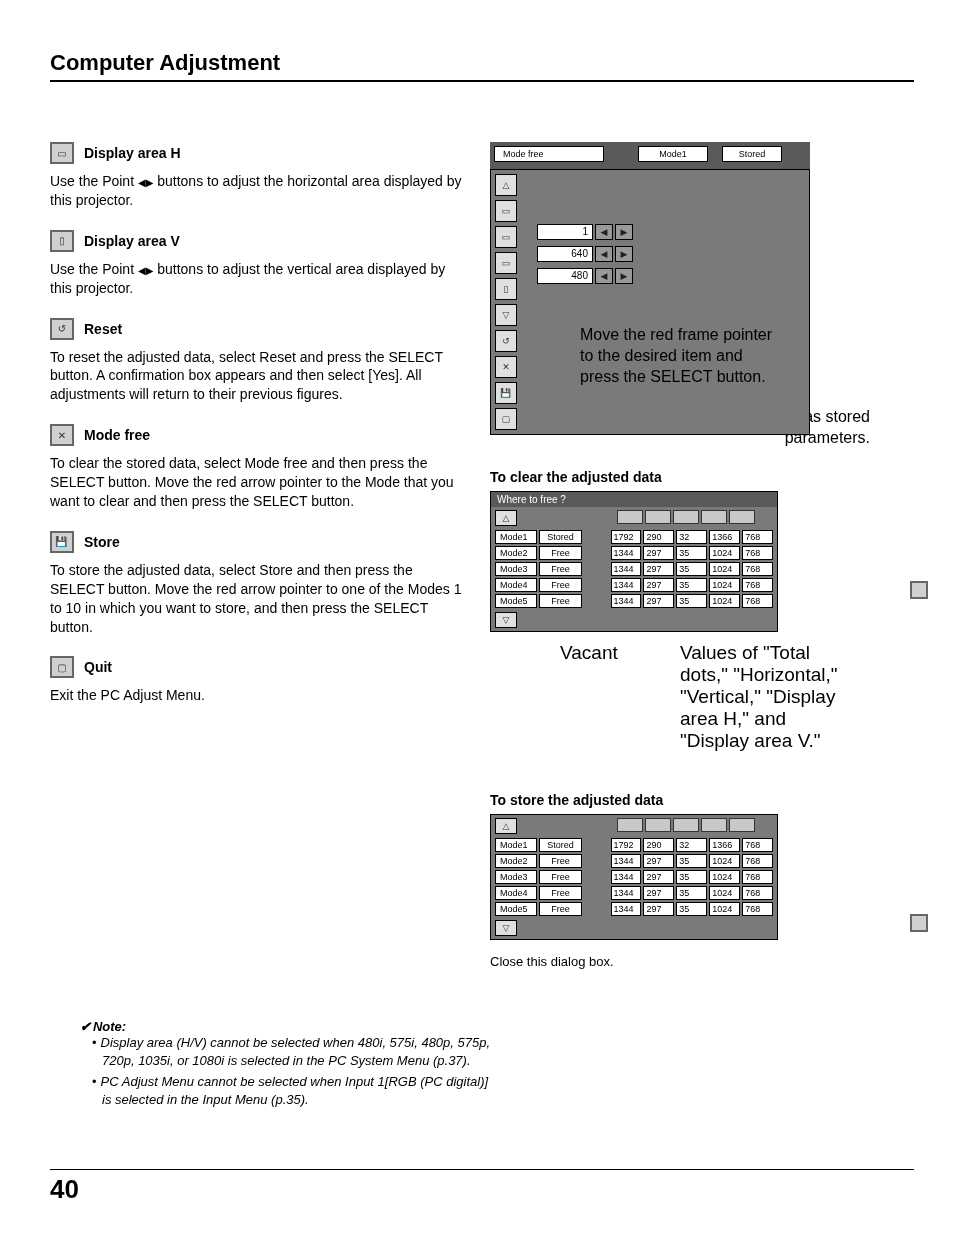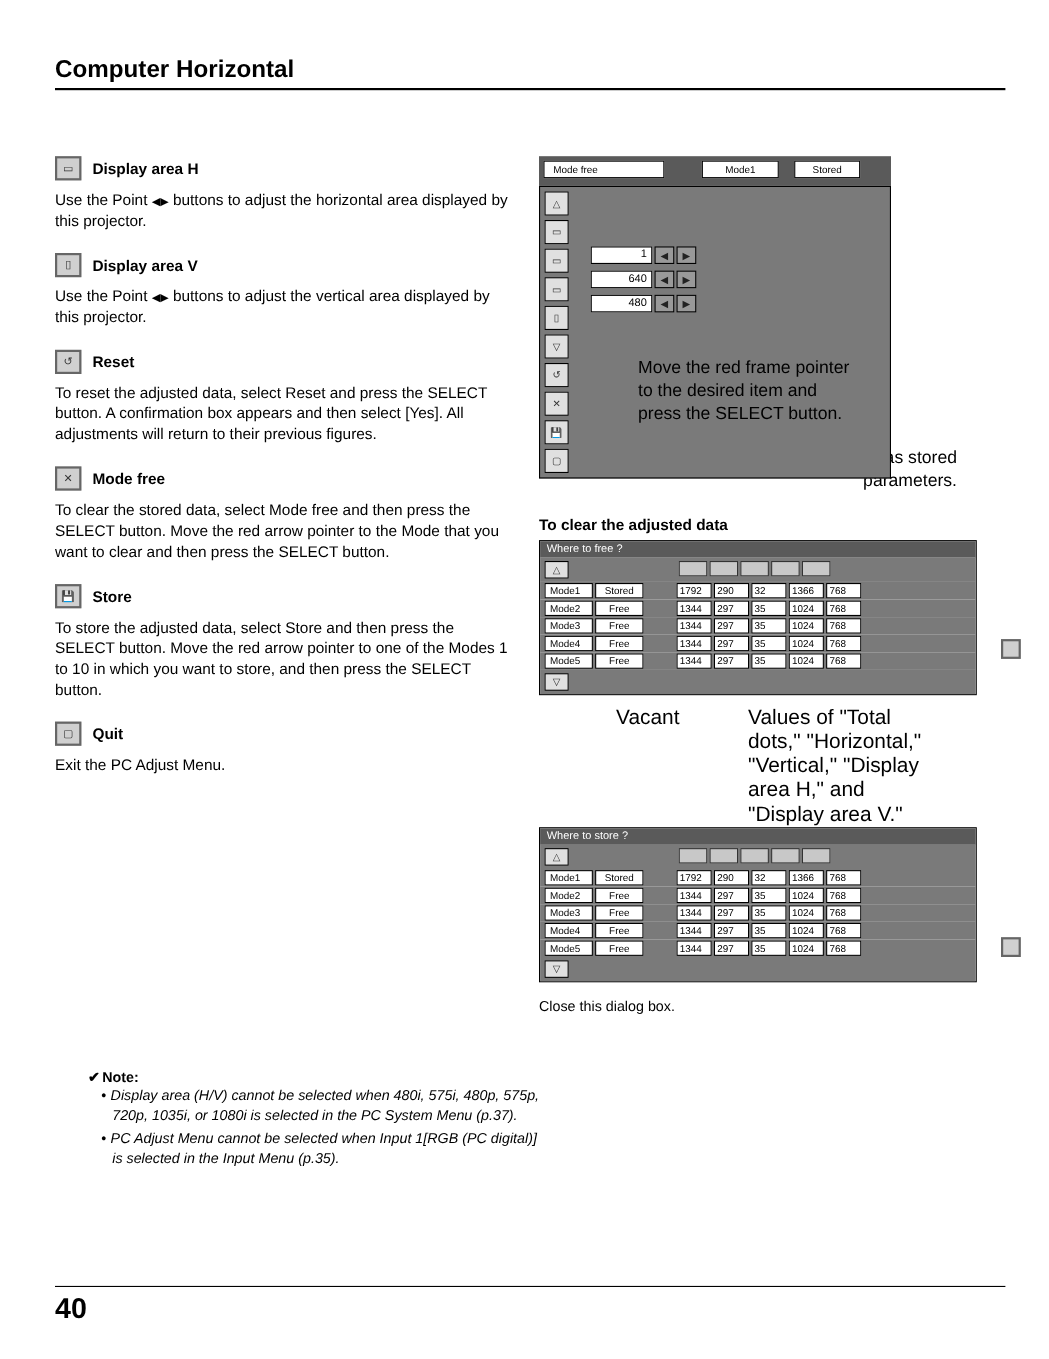--- a/index.html
+++ b/index.html
@@ -74,21 +74,21 @@
     display:flex; align-items:center; justify-content:center; color: #222;
   }
   .right-note {
     font-size: 16px; line-height: 1.3;
     width: 200px;
   }
   .right-note-1 { margin-left: 90px; margin-top: -110px; position: relative; background: transparent; }
   .right-note-2 { text-align: right; margin-left: 180px; margin-top: 20px; margin-bottom: 4px; }
   .subheading { font-weight: bold; font-size: 14px; margin-bottom: 6px; margin-top: 20px; }
   .table-panel {
-    border: 1px solid #000; width: 398px;
+    border: 1px solid #000; width: 288px;
   }
   .table-title {
     background: #5a5a5a; color:#fff; font-size: 10px; padding: 2px 6px;
   }
   .trow { display:flex; gap:2px; padding: 1px 4px; background:#7a7a7a; }
   .thead-row { display:flex; gap:2px; padding: 3px 4px; background:#7a7a7a; }
   .tcell {
     background: #fff; border: 1px solid #000; font-size: 9px;
     padding: 0 2px; text-align: center; line-height: 12px;
   }
@@ -104,36 +104,36 @@
   .quit-box { width: 18px; height: 18px; background:#d0d0d0; border:2px solid #666; position:absolute; right:-28px; }
   .callout-row { display:flex; font-size: 19px; margin-top: 10px; }
   .callout-l { margin-left: 70px; width: 120px; }
   .callout-r { width: 160px; }
   .close-note { text-align: left; font-size: 13px; margin-top: 14px; margin-right: 0; }
   .note-block {
     margin-top: 50px;
     width: 420px;
     margin-left: 30px;
   }
-  .note-head { font-weight: bold; font-size: 13px; }
+  .note-head { font-style: italic; font-weight: bold; font-size: 13px; }
   .note-head::before { content:"✔"; margin-right:2px; }
   .note-list { list-style: none; padding-left: 12px; }
   .note-list li { font-style: italic; font-size: 13px; line-height: 1.35; text-indent: -10px; padding-left: 10px; margin-bottom: 4px;}
   .note-list li::before { content:"•"; margin-right:4px; font-style: normal; }
   .page-bottom {
     position: absolute; bottom: 30px; left: 50px; right: 40px;
     border-top: 1px solid #000; padding-top: 4px;
   }
   .page-num { font-size: 26px; font-weight: bold; }
   .has-ptr { display:inline-flex; align-items:center;}
 </style>
 </head>
 <body>
 
-<div class="page-title">Computer Horizontal</div>
+<div class="page-title">Computer Adjustment</div>
 
 <div class="content">
 
   <div class="left-col">
 
     <div class="section">
       <div class="sec-head">
         <div class="icon-box">▭</div>
         <div class="sec-title">Display area H</div>
       </div>
@@ -303,23 +303,23 @@
           <div class="down-tri">▽</div>
         </div>
       </div>
       <div class="quit-box" style="top:90px"></div>
     </div>
     <div class="callout-row">
       <div class="callout-l">Vacant</div>
       <div class="callout-r">Values of "Total dots," "Horizontal," "Vertical," "Display area H," and "Display area V."</div>
     </div>
 
+    <div class="subheading" style="margin-top:40px">To store the adjusted data</div>
     <div style="position:relative">
       <div class="table-panel">
-        <div class="table-title">Where to store ?</div>
         <div class="thead-row">
           <div class="down-tri">△</div>
           <div class="hspacer"></div>
           <div class="hicon"></div>
           <div class="hicon"></div>
           <div class="hicon"></div>
           <div class="hicon"></div>
           <div class="hicon"></div>
         </div>
         <div id="store-rows">

